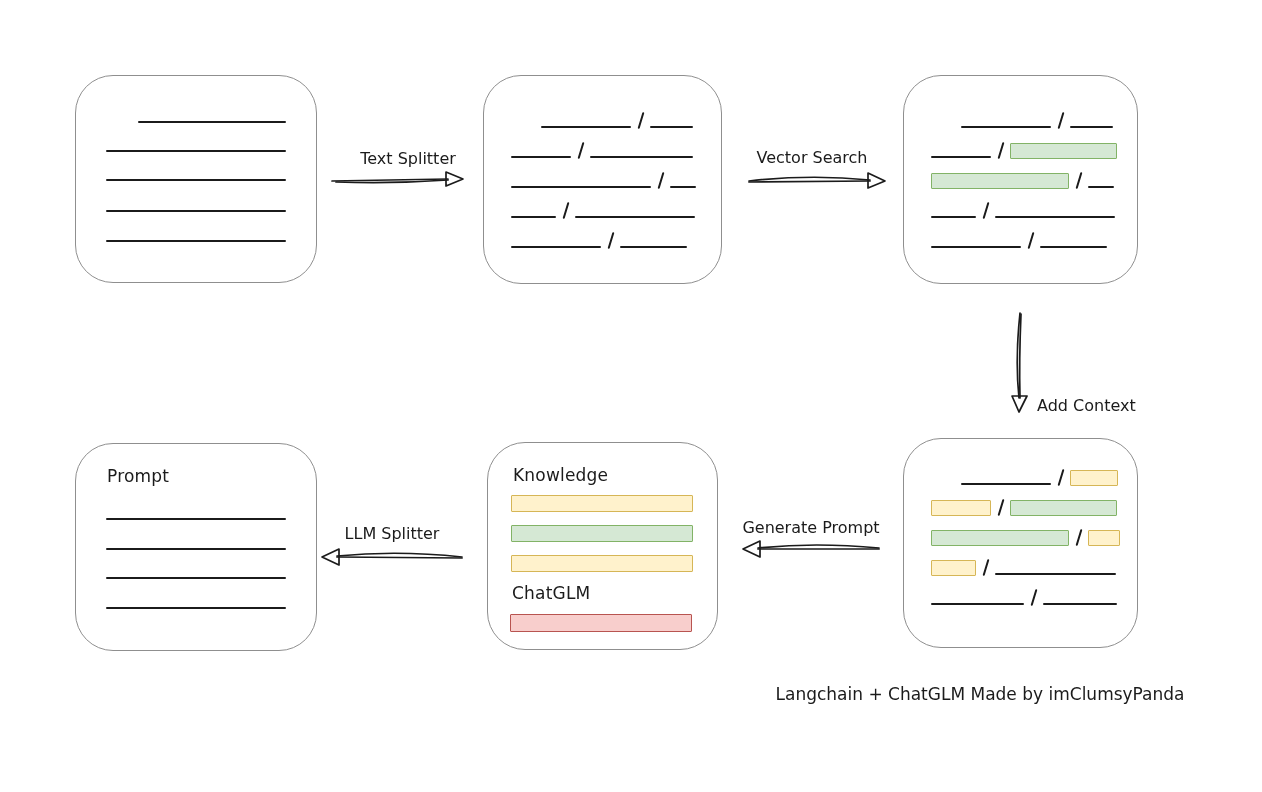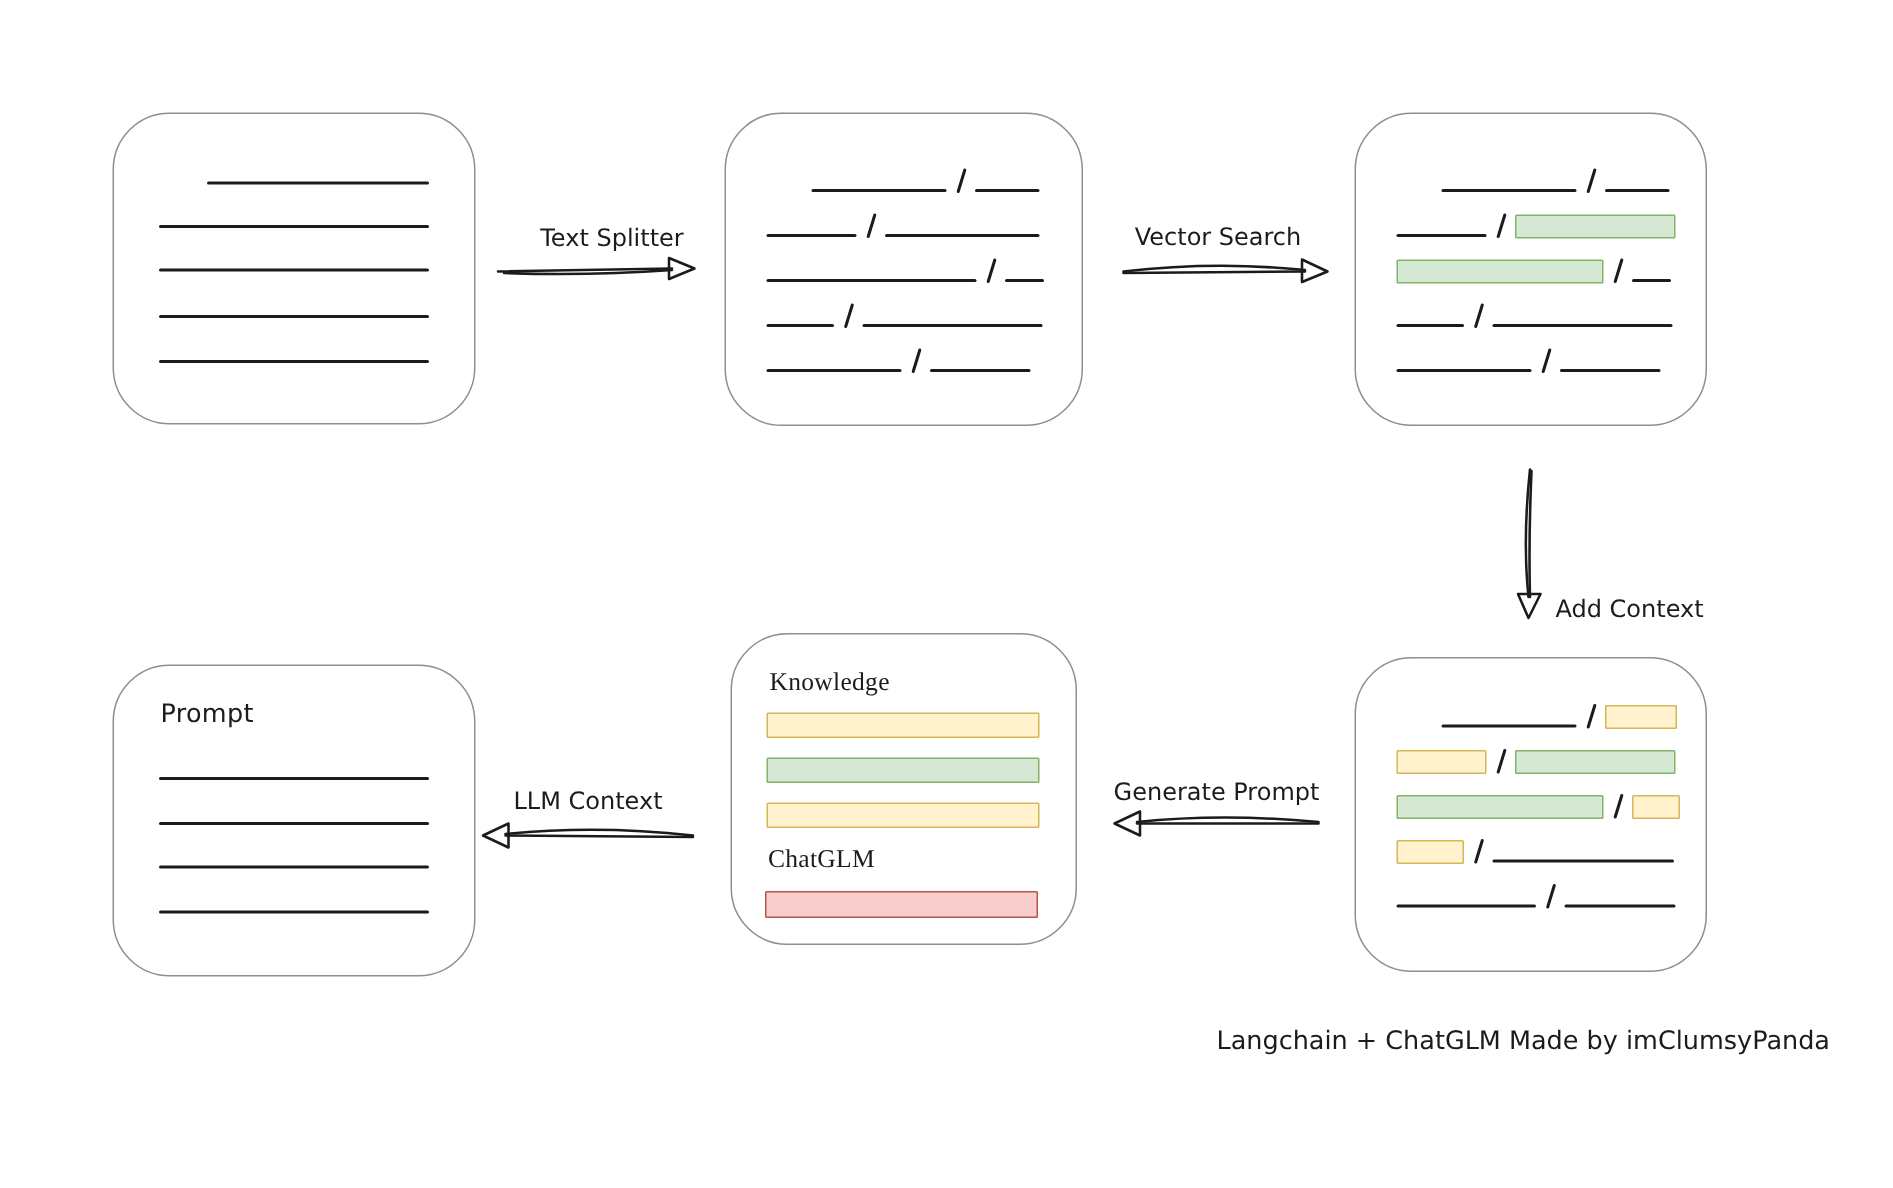--- a/index.html
+++ b/index.html
@@ -41,21 +41,21 @@
     stroke:var(--line-color,#1b1b1b); fill:none; stroke-width:1.7;
     stroke-linecap:round; stroke-linejoin:round;
   }
   .arrow-label {
     position:absolute; font-size:16px; white-space:nowrap;
     text-align:center; color:var(--line-color,#1b1b1b);
   }
   
   #caption {
     position:absolute; left:740px; top:684px; width:480px;
-    text-align:right; font-size:17px; color:var(--line-color,#1b1b1b);
+    text-align:center; font-size:17px; color:var(--line-color,#1b1b1b);
   }
 </style>
 </head>
 <body>
 
 <div id="canvas">
 
   <div class="node" style="left:75px; top:75px; width:242px; height:208px;">
     <div class="tline" style="position:absolute; left:62px;  top:45px;  width:148px;"></div>
     <div class="tline" style="position:absolute; left:30px;  top:74px;  width:180px;"></div>
@@ -150,21 +150,21 @@
         <span class="seg-line" style="width:121px;"></span>
       </div>
       <div class="row">
         <span class="seg-line" style="width:93px;"></span>
         <span class="slash"></span>
         <span class="seg-line" style="width:74px;"></span>
       </div>
     </div>
   </div>
 
-  <div class="node" style="left:487px; top:422px; width:231px; height:208px;font-family:Liberation Serif, serif;">
+  <div class="node" style="left:487px; top:442px; width:231px; height:208px;">
     <div class="node-label" style="position:absolute; left:25px; top:22px;">Knowledge</div>
     <div class="hbox yellow" style="position:absolute; left:23px; top:52px;  width:182px; height:17px;"></div>
     <div class="hbox green" style="position:absolute; left:23px; top:82px;  width:182px; height:17px;"></div>
     <div class="hbox yellow" style="position:absolute; left:23px; top:112px; width:182px; height:17px;"></div>
     <div class="node-label" style="position:absolute; left:24px; top:140px;">ChatGLM</div>
     <div class="hbox red" style="position:absolute; left:22px; top:171px; width:182px; height:18px;"></div>
   </div>
 
   <div class="node" style="left:75px; top:443px; width:242px; height:208px;">
     <div class="node-label" style="position:absolute; left:31px; top:22px;">Prompt</div>
@@ -204,17 +204,17 @@
       <path class="arrow-path" d="M462,558 L337,557"></path>
       <path class="arrow-path" d="M462,557 Q398,550 337,556"></path>
       <path class="arrow-path" d="M339,549 L322,557 L339,565 Z"></path>
     </g>
   </svg>
 
   <div class="arrow-label" style="left:340px; top:149px; width:136px;">Text Splitter</div>
   <div class="arrow-label" style="left:744px; top:148px; width:136px;">Vector Search</div>
   <div class="arrow-label" style="left:1037px; top:352px; text-align:left;margin-top:44px;">Add Context</div>
   <div class="arrow-label" style="left:736px; top:518px; width:150px;">Generate Prompt</div>
-  <div class="arrow-label" style="left:324px; top:524px; width:136px;">LLM Context</div>
+  <div class="arrow-label" style="left:324px; top:524px; width:136px;">LLM Splitter</div>
 
   <div id="caption">Langchain + ChatGLM Made by imClumsyPanda</div>
 
 </div>
 
 </body></html>

